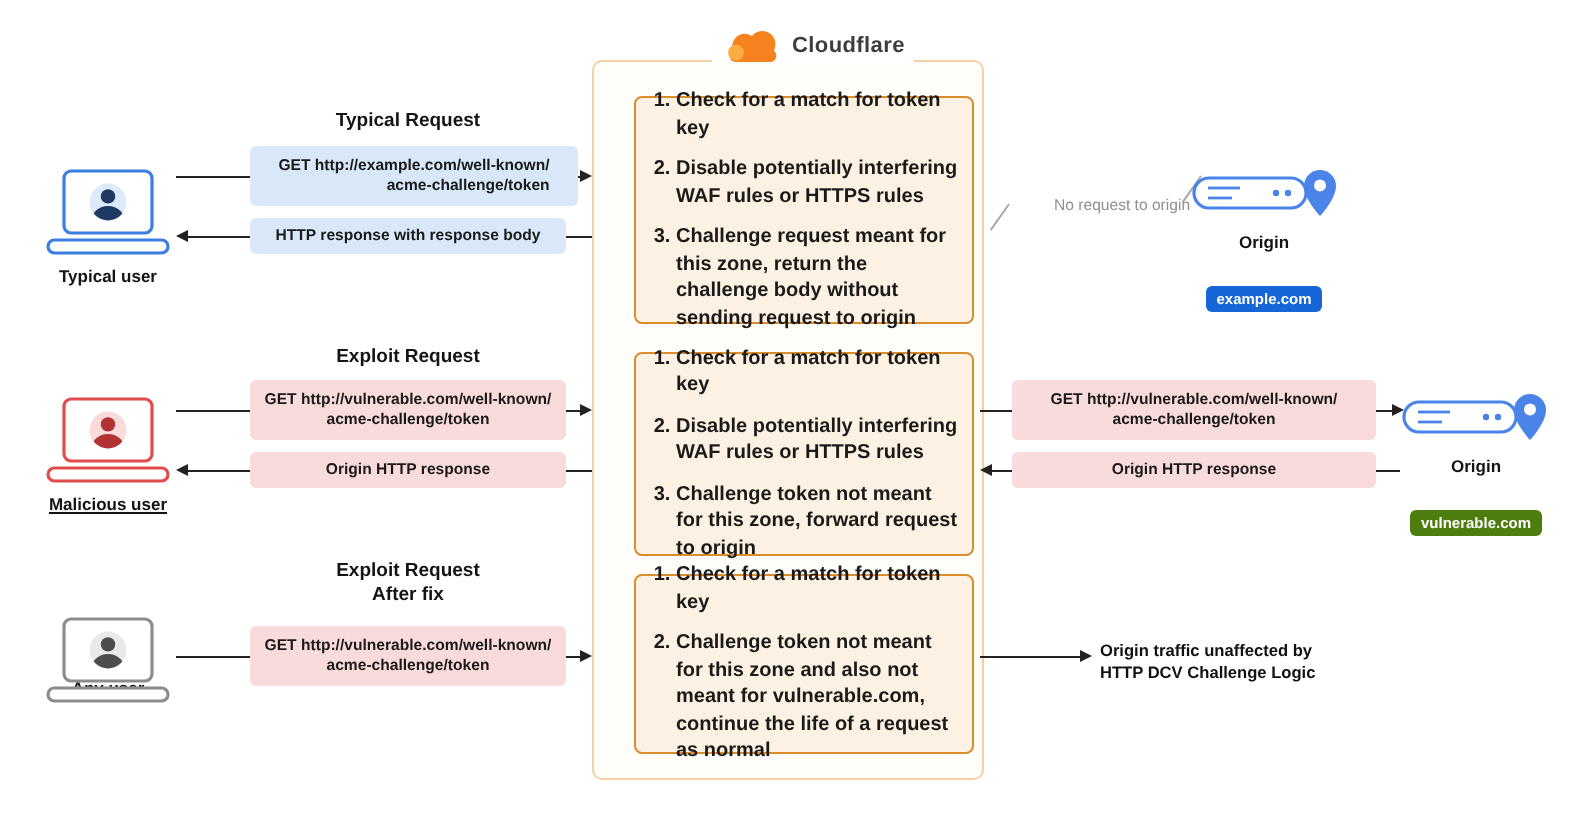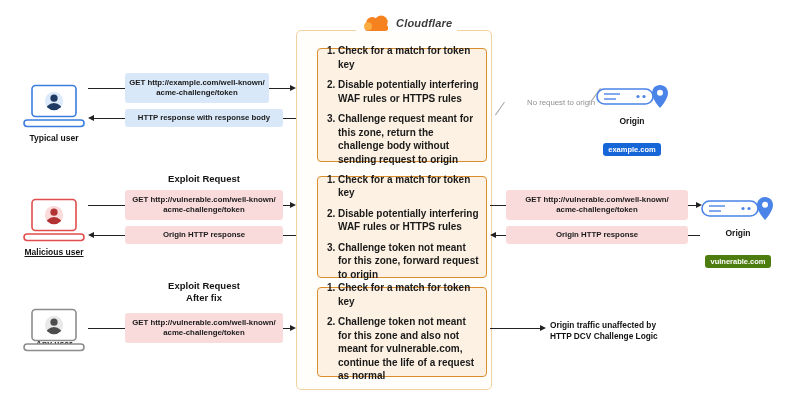--- a/index.html
+++ b/index.html
@@ -1,20 +1,20 @@
 <!DOCTYPE html>
 <html><head>
 <meta charset="utf-8">
 <style>
   html,body{margin:0;padding:0;background:#fff;}
   .canvas{position:relative;width:788px;height:418px;background:#ffffff;font-family:"Liberation Sans",sans-serif;overflow:hidden;}
   .pre{white-space:pre-line;}
   .zone{position:absolute;border:1px solid #F2D3A0;border-radius:5px;background:#FFFEFB;z-index:0;}
   .cf-logo{position:absolute;display:flex;align-items:center;gap:5px;background:#fff;padding:0 5px;z-index:3;}
-  .cf-text{font-size:11px;font-weight:bold;color:#3d3d3d;letter-spacing:.2px;font-style:italic;}
+  .cf-text{font-size:11px;font-weight:bold;color:#3d3d3d;letter-spacing:.2px;}
   .row-title{position:absolute;text-align:center;font-weight:bold;font-size:9.5px;color:#141414;line-height:1.3;z-index:2;}
   .msg{position:absolute;display:flex;align-items:center;justify-content:center;text-align:center;
        font-size:7.8px;font-weight:bold;color:#1a1a1a;border-radius:3px;line-height:1.3;z-index:2;}
   .msg.blue{background:#D9E8F8;}
   .msg.red{background:#F9DBDB;}
   .step-box{position:absolute;background:#FCF1E2;border:1px solid #D98E2B;border-radius:4px;z-index:2;display:flex;align-items:center;}
   .step-box ol{margin:0;padding:8px 6px 8px 20px;}
   .step-box li{font-size:10px;font-weight:bold;color:#1a1a1a;line-height:1.35;}
   .step-box li + li{margin-top:7px;}
   .aline{position:absolute;height:1.4px;background:#222;z-index:1;}
@@ -41,27 +41,28 @@
   <div class="cf-logo" style="left:356px;top:13px;">
     <svg width="30" height="20" viewBox="0 0 32 20">
       <circle cx="12" cy="10" r="6.5" fill="#F6821F"></circle>
       <circle cx="21.5" cy="9" r="7" fill="#F6821F"></circle>
       <rect x="4" y="12" width="25" height="6.5" rx="3.2" fill="#F6821F"></rect>
       <circle cx="7.5" cy="13.5" r="4.2" fill="#FBAD41"></circle>
     </svg>
     <span class="cf-text">Cloudflare</span>
   </div>
 
+  <div class="row-title" style="left:125px;top:55px;width:158px;">Typical Request</div>
 
   <div class="aline" style="left:88px;top:88px;width:202px;"></div>
   <div class="ah-r" style="left:290px;top:85px;"></div>
   <div class="aline" style="left:94px;top:118px;width:202px;"></div>
   <div class="ah-l" style="left:88px;top:115px;"></div>
 
-  <div class="msg blue pre" style="left:125px;top:73px;width:144px;height:30px;">GET http://example.com/well-known/
+  <div class="msg blue pre" style="left:125px;top:73px;width:164px;height:30px;text-align:right;">GET http://example.com/well-known/
 acme-challenge/token</div>
   <div class="msg blue" style="left:125px;top:109px;width:158px;height:18px;">HTTP response with response body</div>
 
   <div class="step-box" style="left:317px;top:48px;width:168px;height:112px;">
     <ol>
       <li>Check for a match for token key</li>
       <li>Disable potentially interfering WAF rules or HTTPS rules</li>
       <li>Challenge request meant for this zone, return the challenge body without sending request to origin</li>
     </ol>
   </div>

